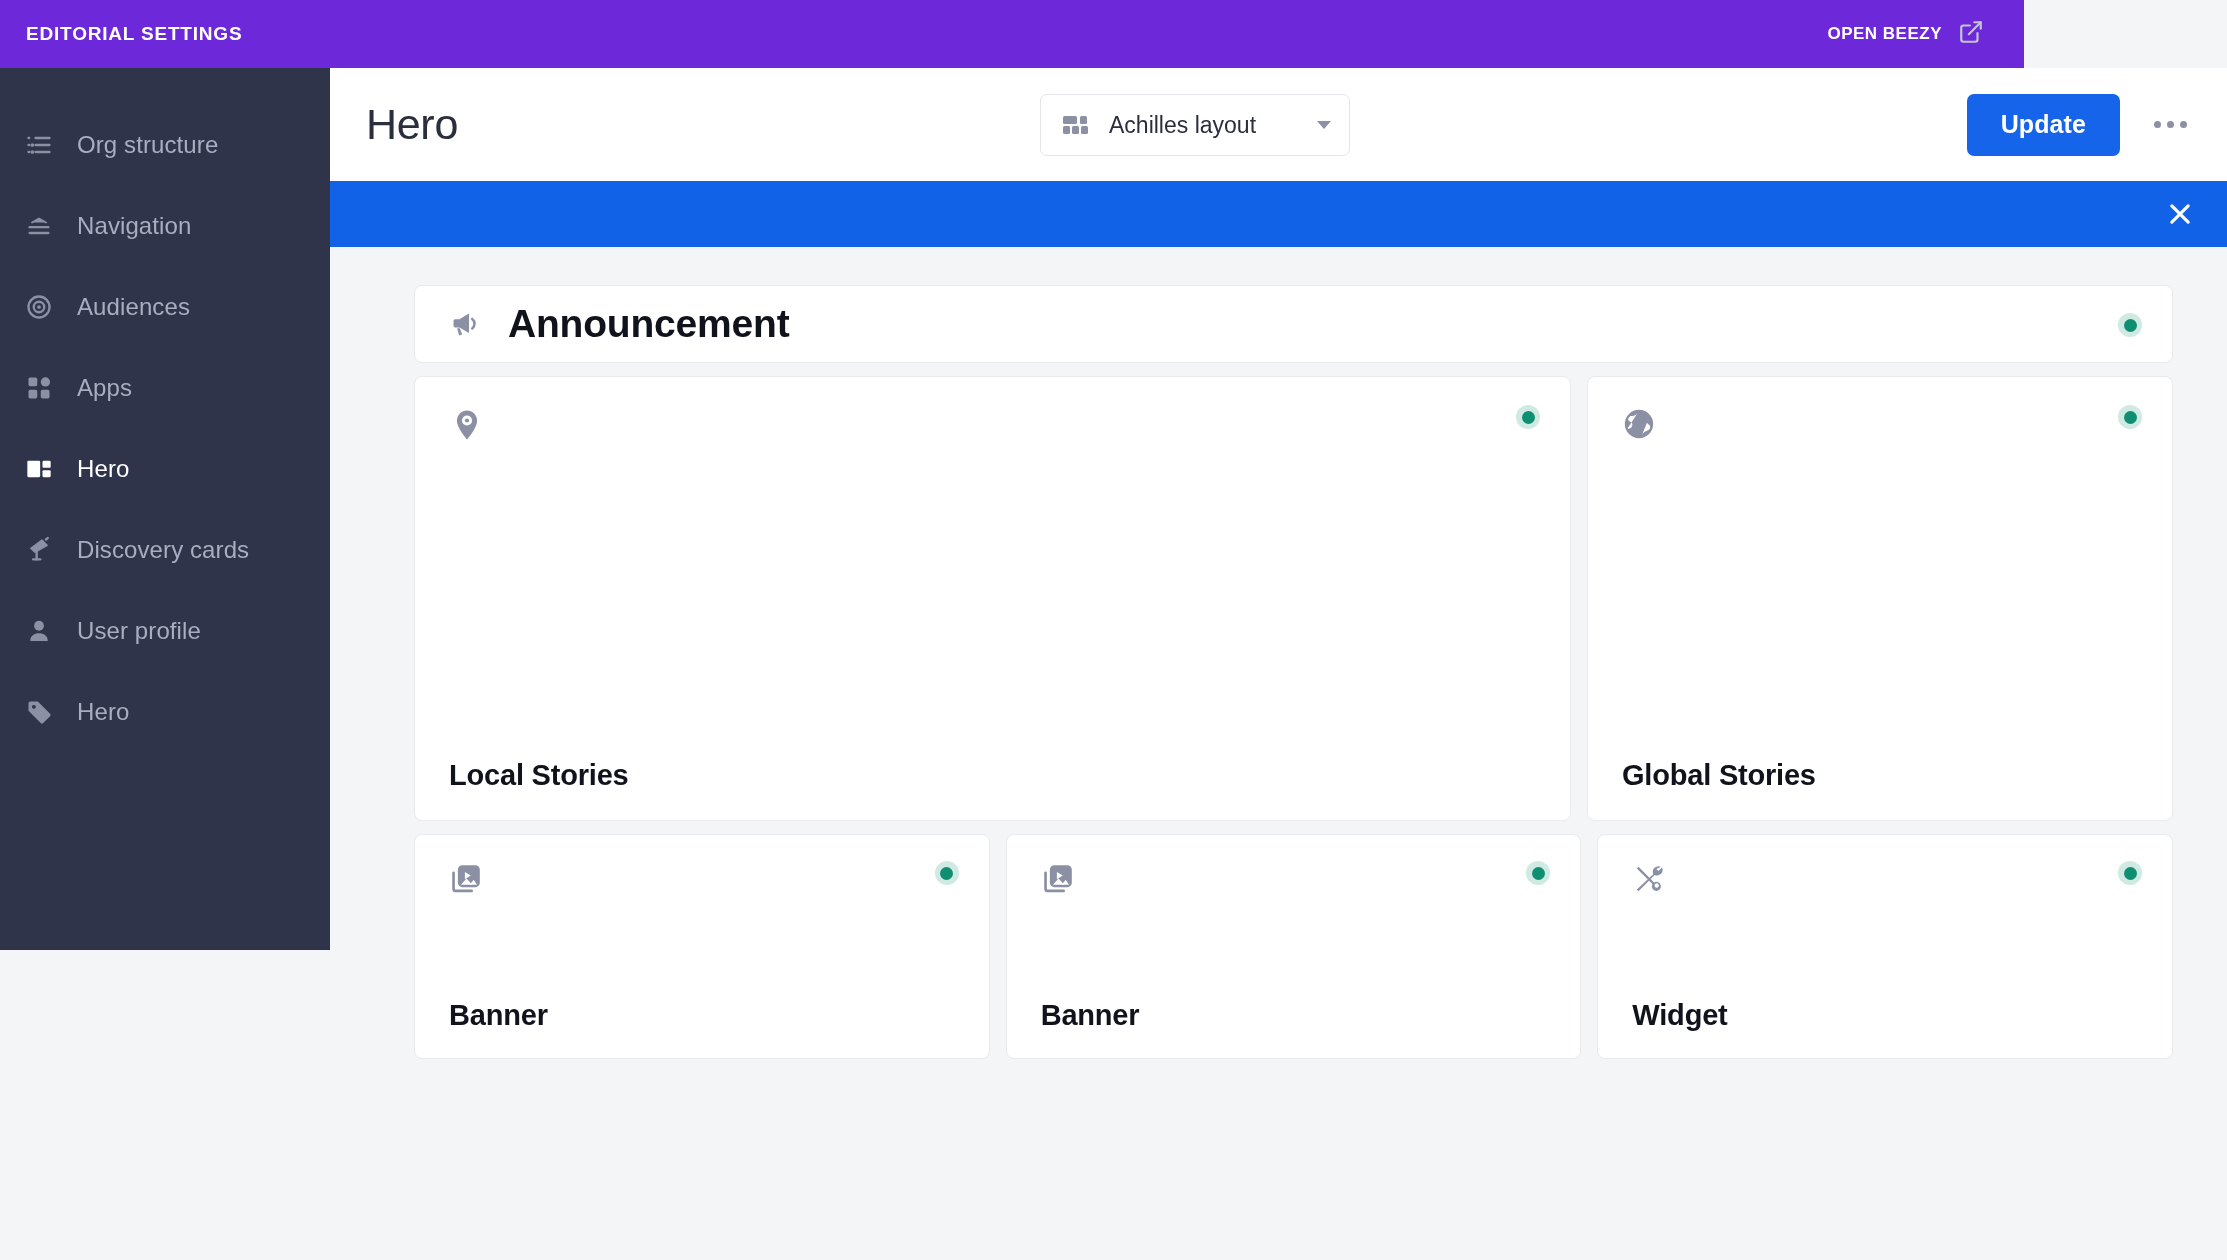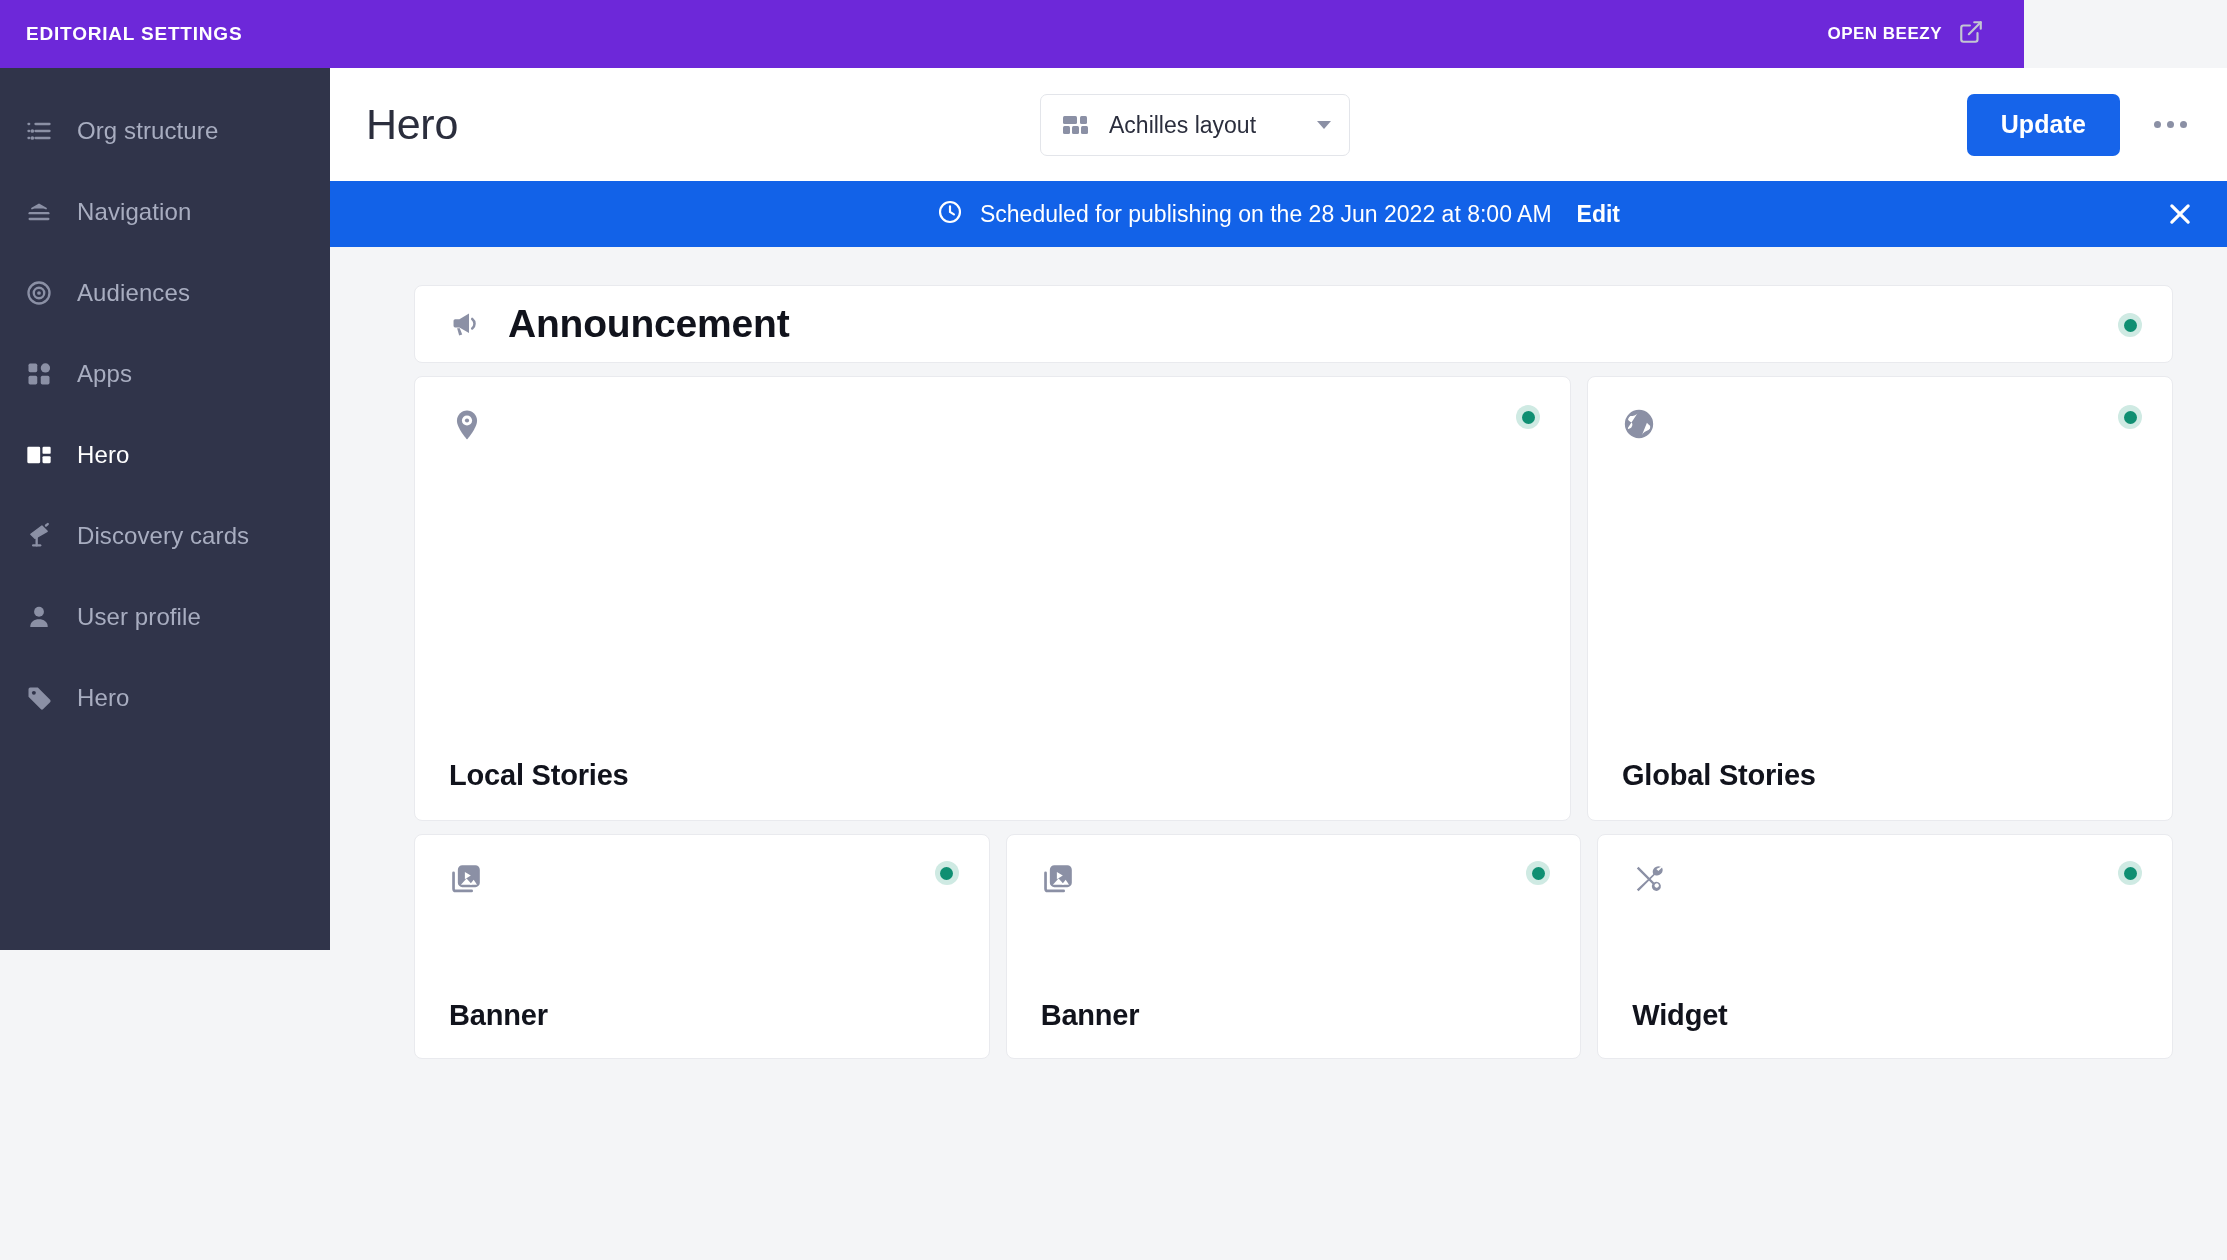--- a/index.html
+++ b/index.html
@@ -44,21 +44,21 @@
   }
   .ext-icon { display: block; }
 
   
   .sidebar {
     position: absolute;
     top: 68px; left: 0;
     width: 330px;
     height: 882px;
     background: #30344a;
-    padding-top: 22px;
+    padding-top: 36px;
     z-index: 20;
   }
   .nav-item {
     display: flex;
     align-items: center;
     height: 81px;
     padding-left: 23px;
     cursor: pointer;
     gap: 22px;
   }
@@ -412,30 +412,20 @@
       <button class="update-btn">Update</button>
       <div class="kebab">
         <span></span>
           <span></span>
           <span></span>
       </div>
     </div>
   </div>
 
   <div class="banner">
-    <div class="banner-inner">
-      <span>
-        <svg width="26" height="26" viewBox="0 0 24 24" fill="none" stroke="#ffffff" stroke-width="2" stroke-linecap="round">
-          <circle cx="12" cy="12" r="9.2"></circle>
-          <polyline points="12 6.8 12 12 15.6 14.2"></polyline>
-        </svg>
-      </span>
-      <span class="banner-text">Scheduled for publishing on the 28 Jun 2022 at 8:00 AM</span>
-      <span class="banner-edit">Edit</span>
-    </div>
     <div class="banner-close">
       <svg width="30" height="30" viewBox="0 0 24 24" fill="none" stroke="#ffffff" stroke-width="2.6" stroke-linecap="round">
         <line x1="5.5" y1="5.5" x2="18.5" y2="18.5"></line>
         <line x1="18.5" y1="5.5" x2="5.5" y2="18.5"></line>
       </svg>
     </div>
   </div>
 
   <div class="content">
 

